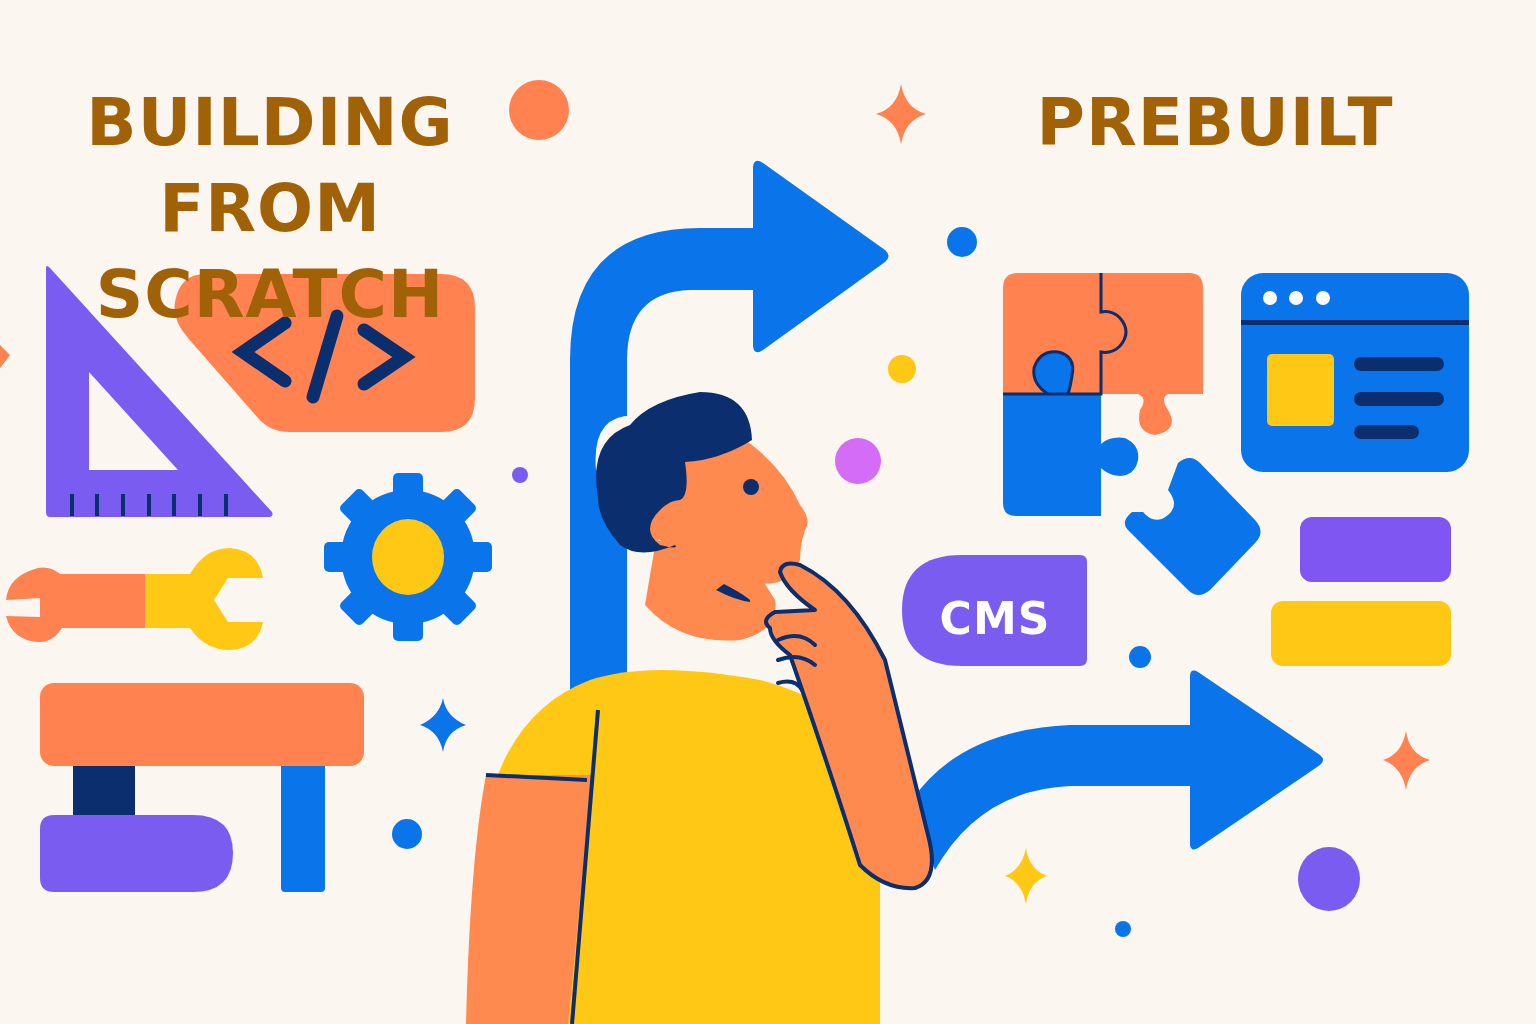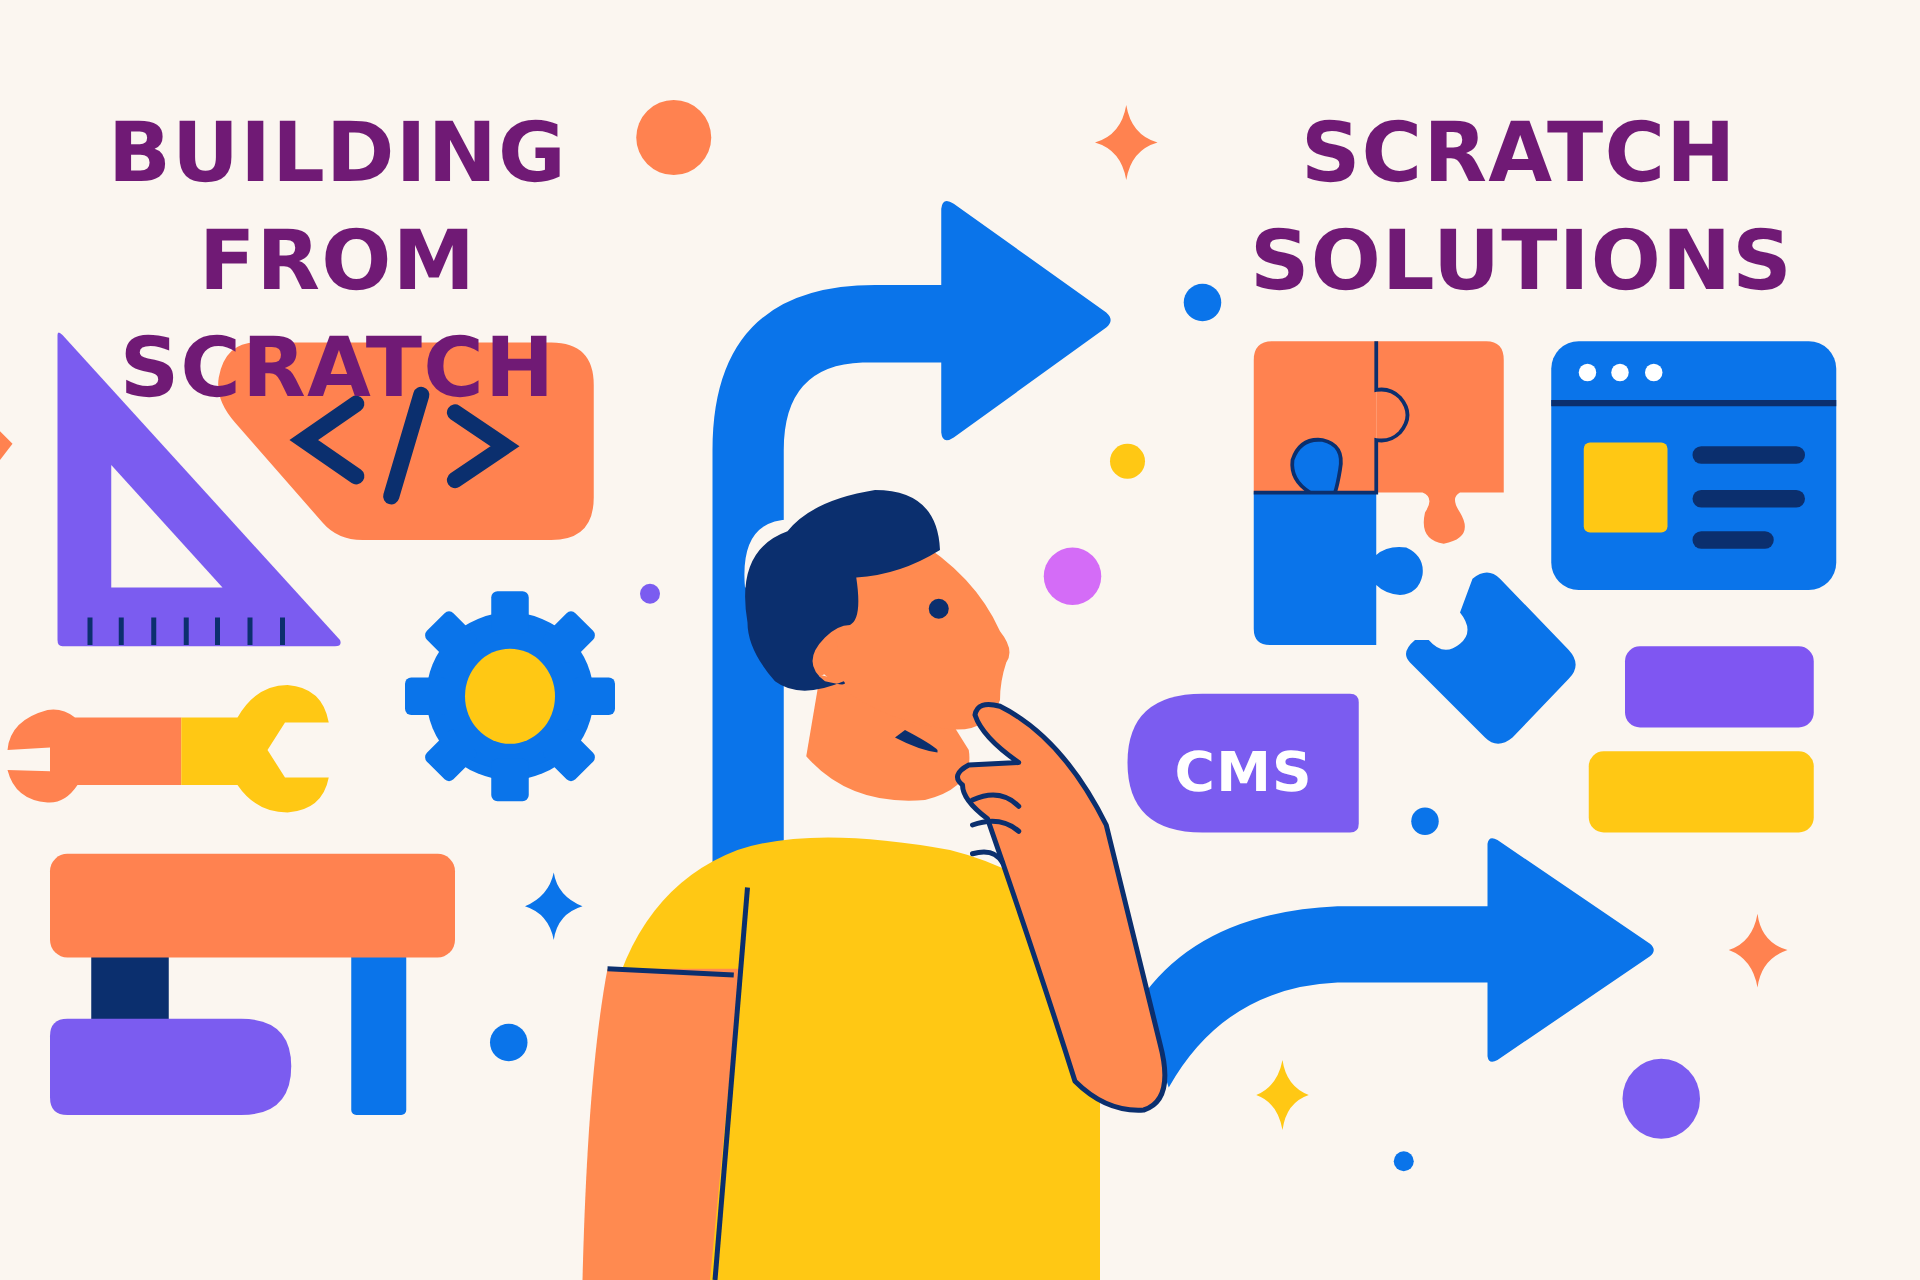--- a/index.html
+++ b/index.html
@@ -1,18 +1,18 @@
 <!DOCTYPE html>
 <html><head>
 <meta charset="utf-8">
 <style>
   html, body { margin: 0; padding: 0; }
   body { width: 1536px; height: 1024px; overflow: hidden; background: #FBF6F0; position: relative; font-family: "DejaVu Sans", "Liberation Sans", sans-serif; }
   .stage { position: absolute; left: 0; top: 0; width: 1536px; height: 1024px; }
-  .heading { position: absolute; color: #701a75; font-weight: bold; text-align: center; letter-spacing: 1px; line-height: 86px; font-size: 66px; font-family: "DejaVu Sans", sans-serif; }
+  .heading { position: absolute; color: #a16207; font-weight: bold; text-align: center; letter-spacing: 1px; line-height: 86px; font-size: 66px; font-family: "DejaVu Sans", sans-serif; }
   .heading.left { left: 0px; top: 80px; width: 540px; }
   .heading.right { left: 1000px; top: 80px; width: 430px; }
   .heading span { display: block; }
   .cms-label { position: absolute; left: 902px; top: 556px; width: 186px; height: 124px; display: flex; align-items: center; justify-content: center; color: #FFFFFF; font-weight: bold; font-size: 44px; font-family: "DejaVu Sans", sans-serif; letter-spacing: 1px; }
 </style>
 </head>
 <body>
 
 <svg class="stage" viewBox="0 0 1536 1024" width="1536" height="1024" xmlns="http://www.w3.org/2000/svg">
 
@@ -148,17 +148,16 @@
     <path d="M778 683 Q795 678 802 690" stroke="#0B2F6E" stroke-width="4" fill="none" stroke-linecap="round"></path>
   </g>
 </svg>
 
 <div class="heading left">
   <span>BUILDING</span>
   <span>FROM SCRATCH</span>
 </div>
 
 <div class="heading right">
-  <span>SCRATCH</span>
-  <span>SOLUTIONS</span>
+  <span>PREBUILT</span>
 </div>
 
 <div class="cms-label">CMS</div>
 
 </body></html>

